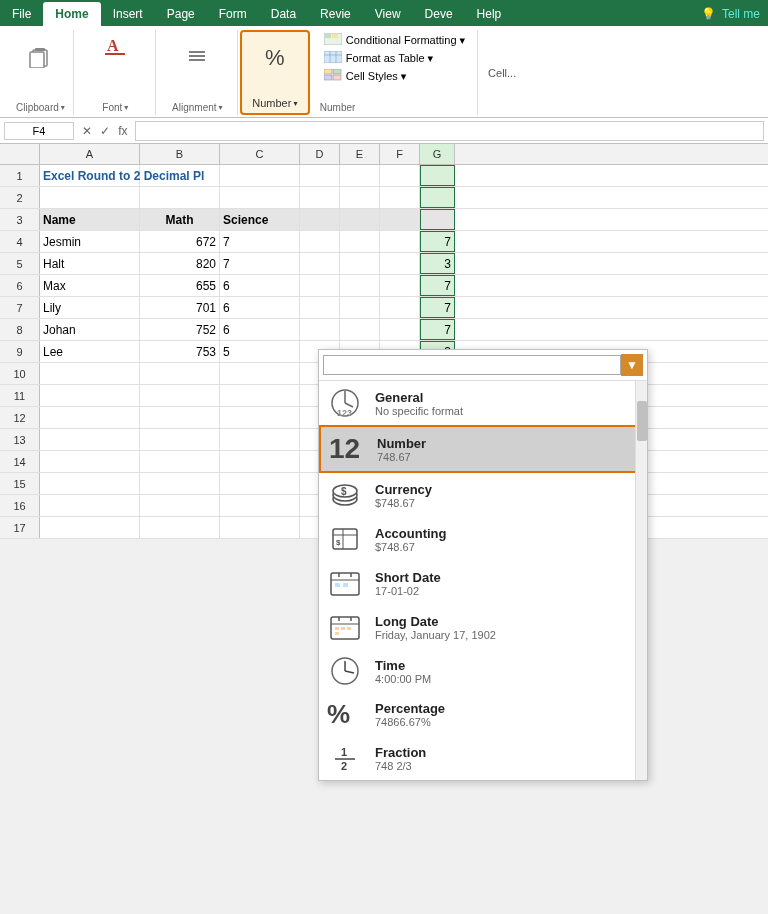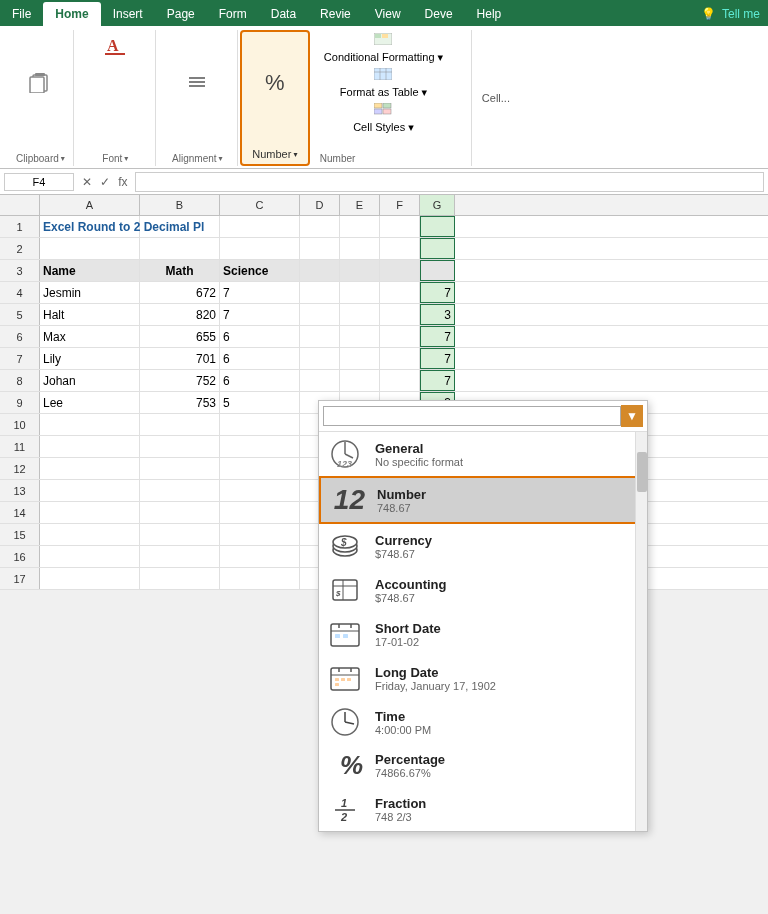--- a/index.html
+++ b/index.html
@@ -14,21 +14,21 @@
     .ribbon-group-label { font-size: 10px; color: #666; margin-top: 18px; display: flex; align-items: center; gap: 2px; }
     .ribbon-group-label .arrow { font-size: 8px; }
 
     .ribbon-btn { display: flex; flex-direction: column; align-items: center; padding: 3px 5px; border: none; background: none; cursor: pointer; border-radius: 3px; font-size: 10px; color: #333; min-width: 32px; }
     .ribbon-btn .icon { font-size: 18px; line-height: 1; }
 
     .number-group-box { border: 2px solid #e07000; border-radius: 4px; background: #fdf4e0; padding: 4px 8px; display: flex; flex-direction: column; align-items: center; }
     .number-percent { font-size: 22px; color: #444; }
     .number-label { font-size: 11px; color: #333; display: flex; align-items: center; gap: 2px; }
     .styles-items { display: flex; flex-direction: column; gap: 2px; }
-    .style-btn { display: flex; align-items: center; gap: 4px; padding: 1px 4px; font-size: 11px; cursor: pointer; border-radius: 2px; flex-direction: column; }
+    .style-btn { display: flex; align-items: center; gap: 4px; padding: 1px 4px; font-size: 11px; cursor: pointer; border-radius: 2px; }
 
     
     .formula-bar { display: flex; align-items: center; background: white; border-bottom: 1px solid #c0c0c0; padding: 2px 4px; height: 26px; gap: 4px; }
     .cell-ref { width: 70px; font-size: 11px; padding: 2px 4px; border: 1px solid #ccc; background: white; text-align: center; }
     .formula-dividers { display: flex; gap: 8px; padding: 0 4px; font-size: 12px; color: #666; }
     .formula-input { flex: 1; border: 1px solid #ccc; font-size: 12px; padding: 2px 4px; }
 
     
     .spreadsheet-container { display: flex; flex-direction: column; background: white; position: relative; }
     .col-headers { display: flex; background: #f2f2f2; border-bottom: 1px solid #c0c0c0; }
@@ -47,21 +47,21 @@
 
     
     .dropdown-overlay { position: absolute; top: 0; left: 0; width: 100%; height: 100%; pointer-events: none; z-index: 10; }
     .dropdown-panel { position: absolute; top: 205px; left: 318px; width: 330px; background: white; border: 1px solid #c0c0c0; box-shadow: 2px 2px 8px rgba(0,0,0,0.2); pointer-events: all; }
     .dropdown-search { display: flex; align-items: center; padding: 4px; border-bottom: 1px solid #ddd; }
     .dropdown-search input { flex: 1; border: 1px solid #c0c0c0; padding: 2px 4px; font-size: 12px; }
     .dropdown-search-btn { width: 22px; height: 22px; background: #e0a060; border: 1px solid #c0c0c0; display: flex; align-items: center; justify-content: center; font-size: 12px; cursor: pointer; }
 
     .dropdown-item { display: flex; align-items: center; padding: 6px 8px; cursor: pointer; gap: 12px; }
     .dropdown-item.selected-item { background: #d0d0d0; border: 2px solid #e07000; }
-    .dropdown-icon { width: 36px; min-width: 36px; display: flex; align-items: center; justify-content: flex-end; font-size: 20px; color: #333; font-weight: bold; font-style: italic; }
+    .dropdown-icon { width: 36px; min-width: 36px; display: flex; align-items: center; justify-content: flex-start; font-size: 20px; color: #333; font-weight: bold; }
     .dropdown-text { display: flex; flex-direction: column; }
     .dropdown-title { font-size: 13px; font-weight: bold; color: #222; }
     .dropdown-subtitle { font-size: 11px; color: #666; }
 
     .scrollbar-track { position: absolute; right: 0; top: 0; width: 12px; height: 100%; background: #f0f0f0; border-left: 1px solid #ddd; }
     .scrollbar-thumb { width: 10px; height: 40px; background: #c0c0c0; margin: 1px; border-radius: 2px; margin-top: 20px; }
 
     .col-header-a { width: 100px; }
     .col-header-b { width: 80px; }
     .col-header-c { width: 80px; }

